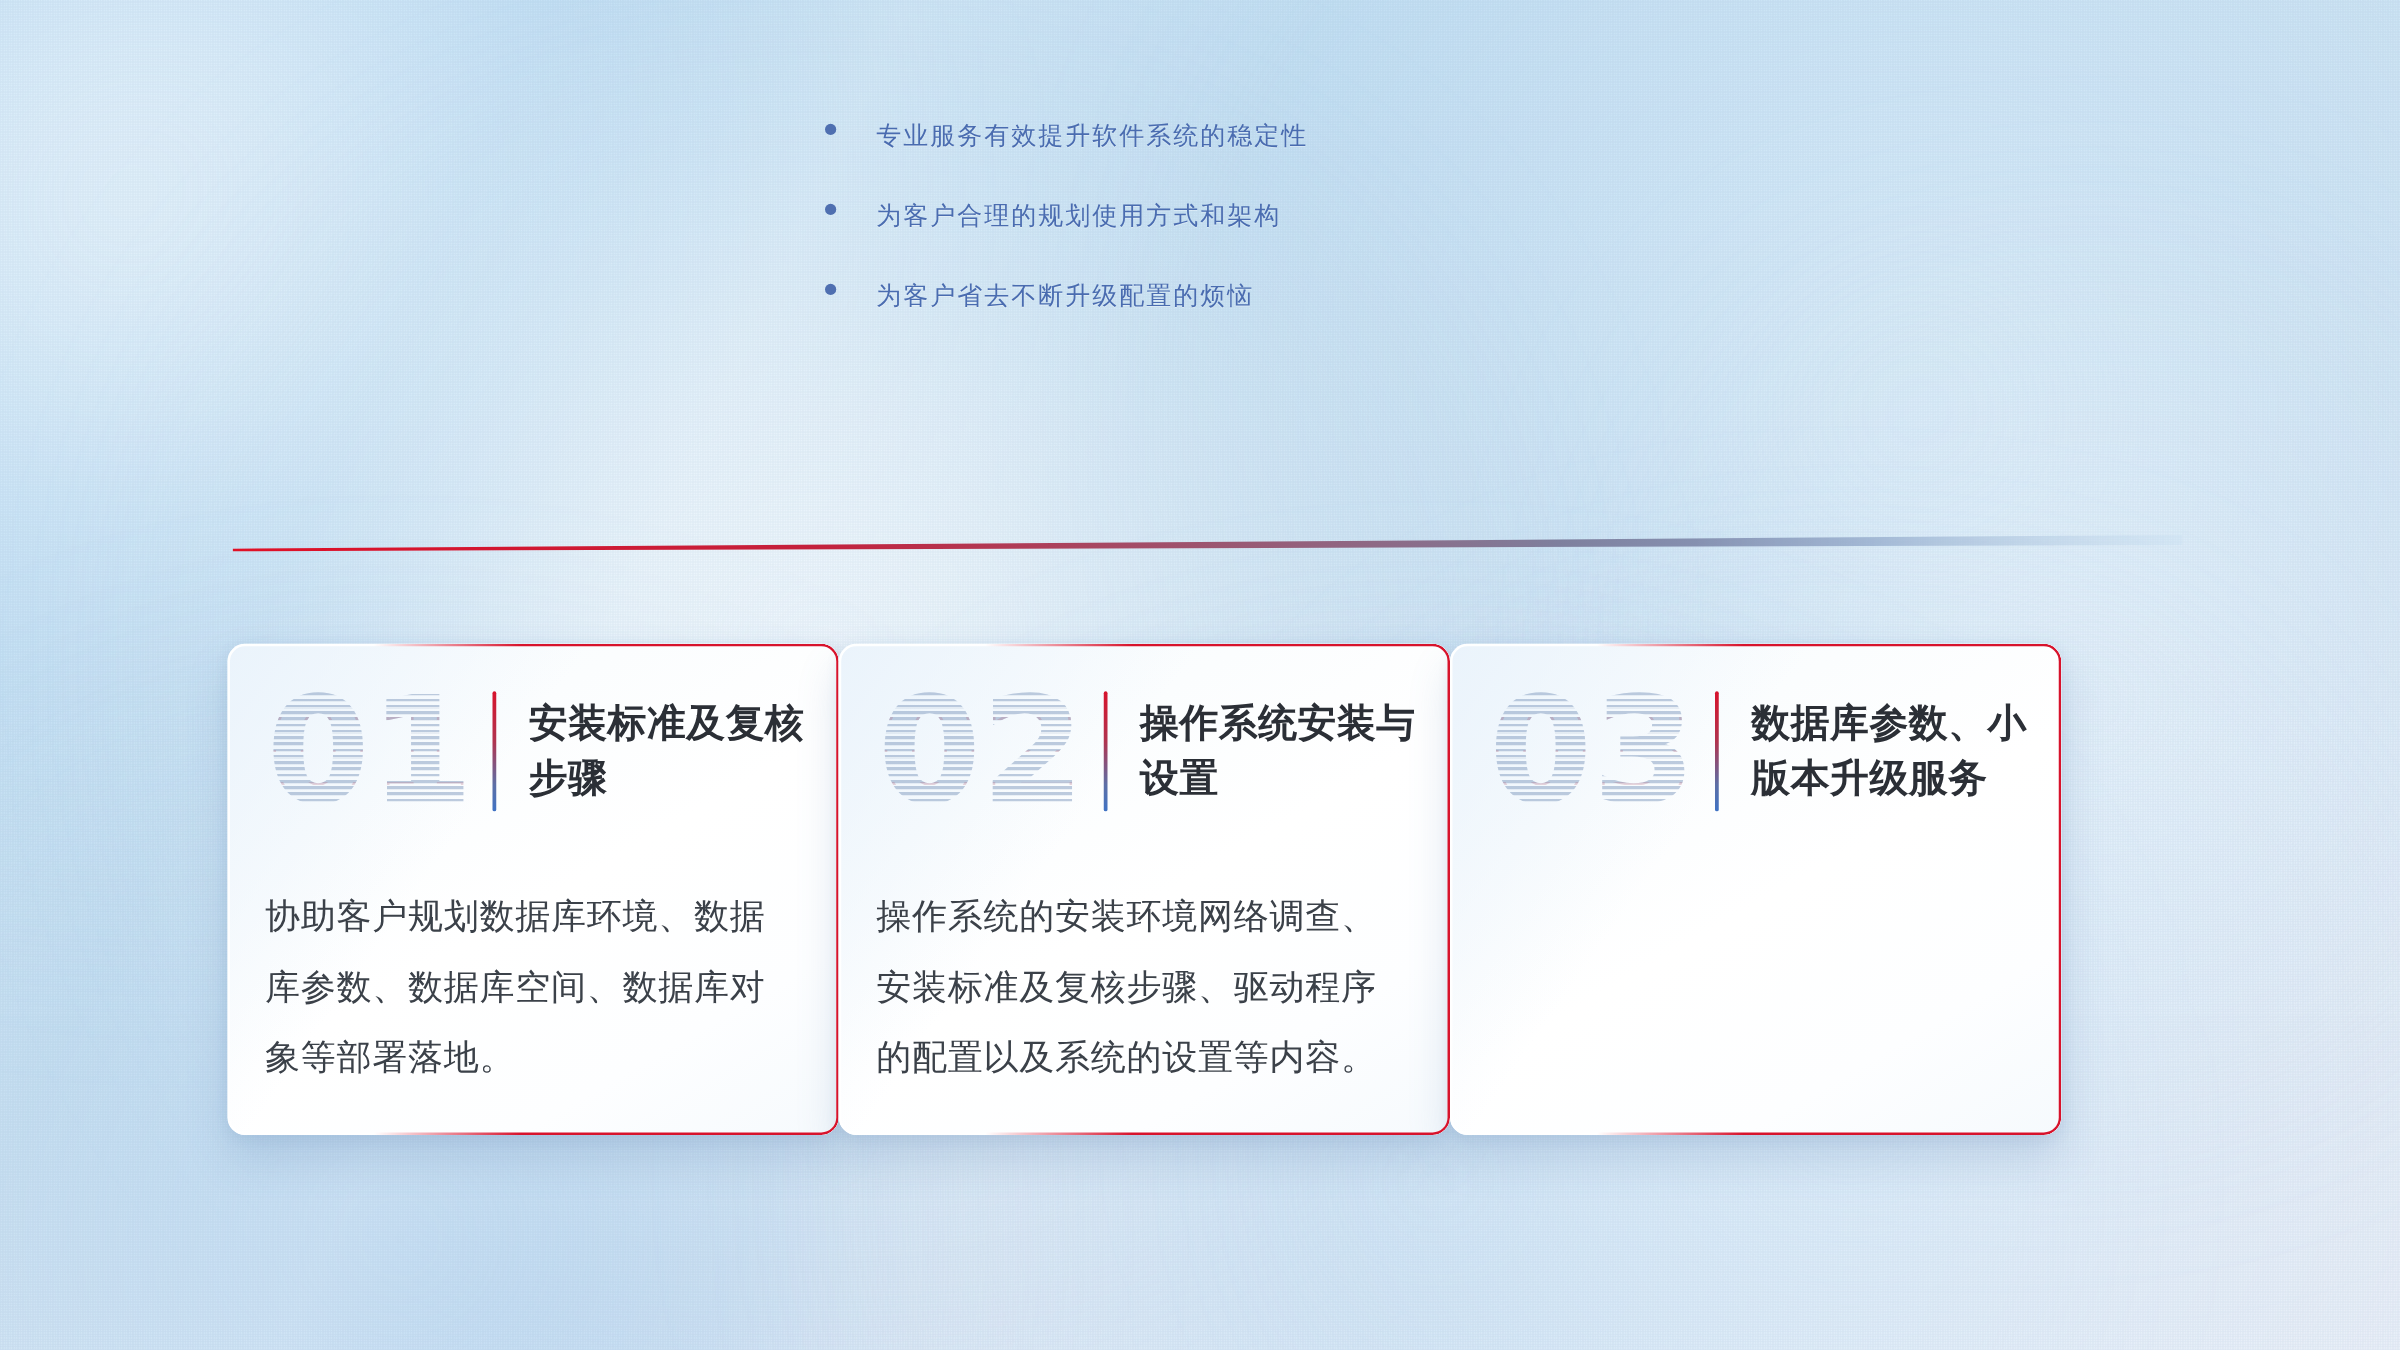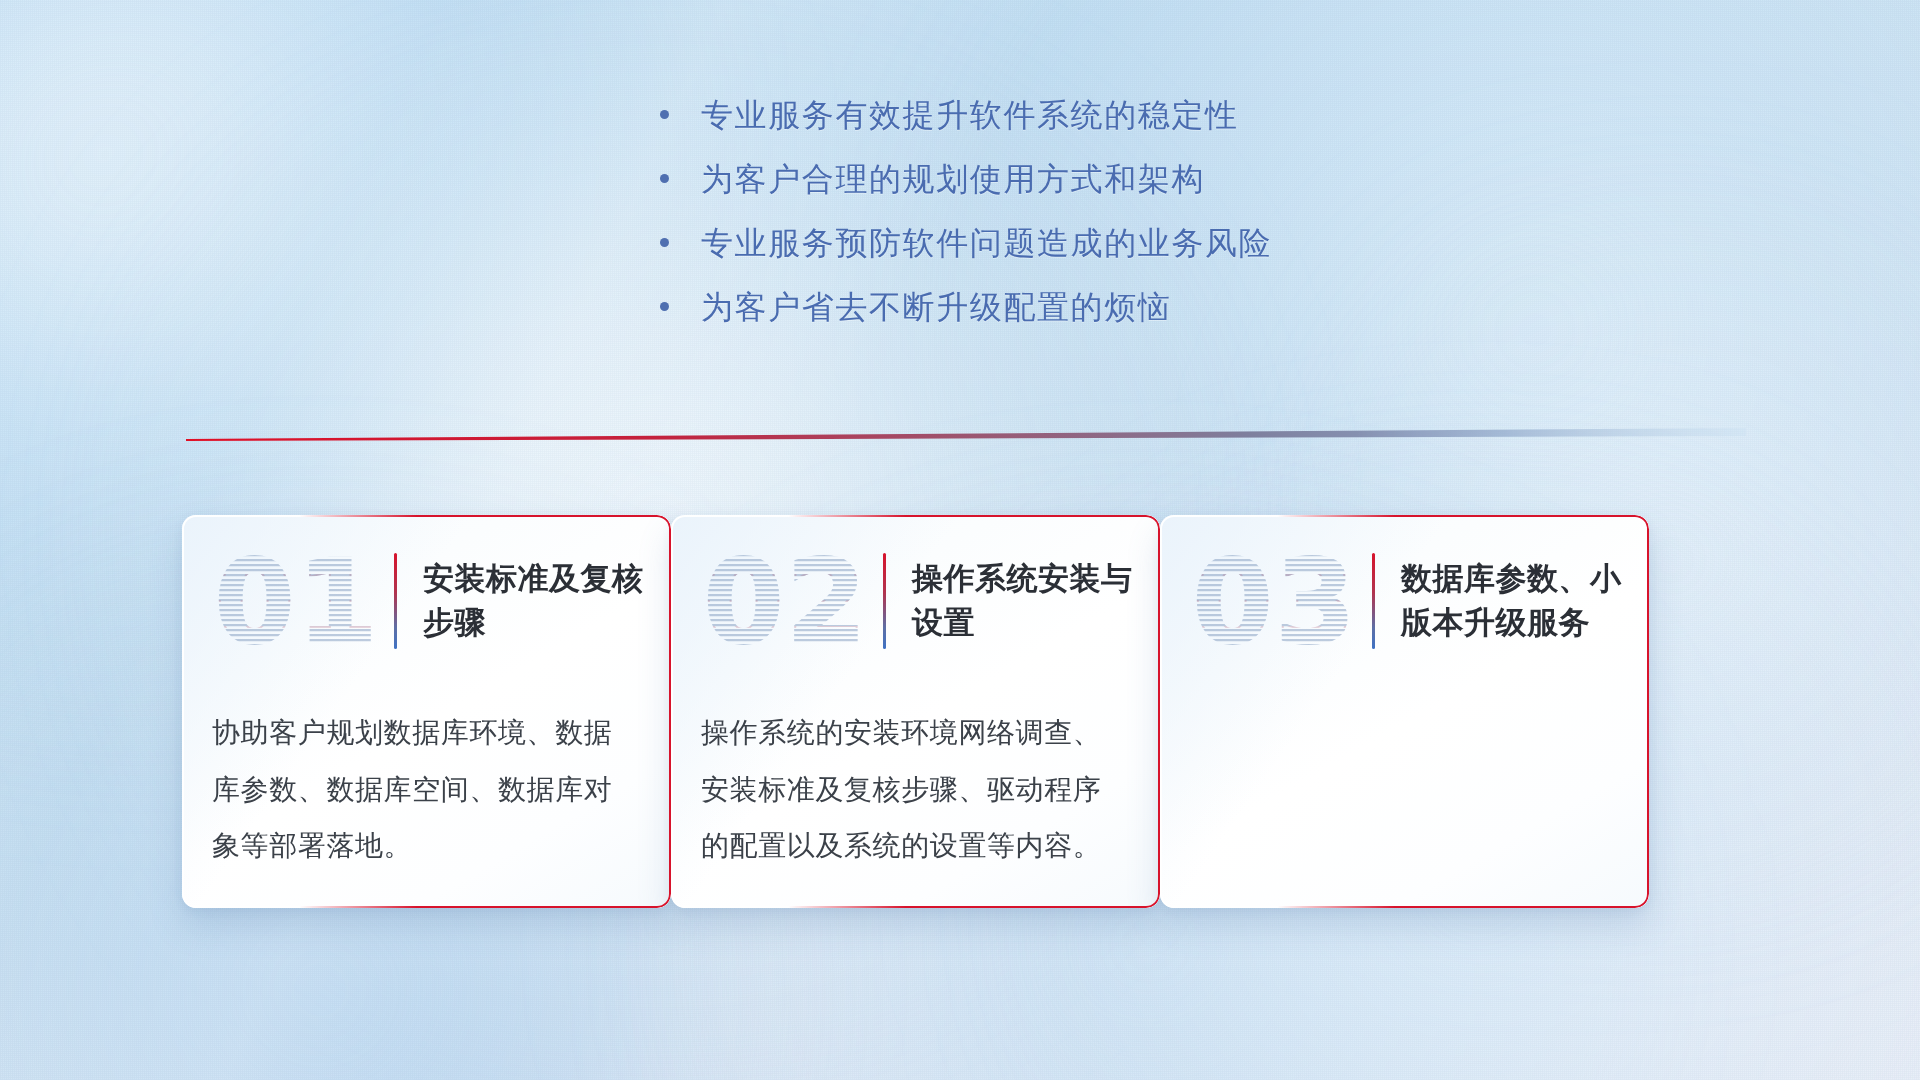--- a/index.html
+++ b/index.html
@@ -100,21 +100,21 @@
     width: 9px;
     height: 9px;
     border-radius: 50%;
     background: #4f6fb0;
     flex: 0 0 auto;
     position: relative;
     top: -7px;
   }
   .bullet-text {
     margin-left: 32px;
-    font-size: 32px;
+    font-size: 20px;
     line-height: 1.1;
     letter-spacing: 1.6px;
     color: #4a6cb0;
     font-weight: 500;
     white-space: nowrap;
     text-shadow: 0 1px 0 rgba(255,255,255,0.35);
   }
 
   
   .divider-wrap {
@@ -285,24 +285,20 @@
   <div class="bullet-row">
     <span class="bullet-dot"></span>
     <span class="bullet-text">专业服务有效提升软件系统的稳定性</span>
   </div>
 
   <div class="bullet-row">
     <span class="bullet-dot"></span>
     <span class="bullet-text">为客户合理的规划使用方式和架构</span>
   </div>
 
-  <div class="bullet-row">
-    <span class="bullet-dot"></span>
-    <span class="bullet-text">专业服务预防软件问题造成的业务风险</span>
-  </div>
 
   <div class="bullet-row">
     <span class="bullet-dot"></span>
     <span class="bullet-text">为客户省去不断升级配置的烦恼</span>
   </div>
 
 </div>
 
 <div class="divider-wrap">
   <svg viewBox="0 0 1560 18" preserveAspectRatio="none" aria-hidden="true">

